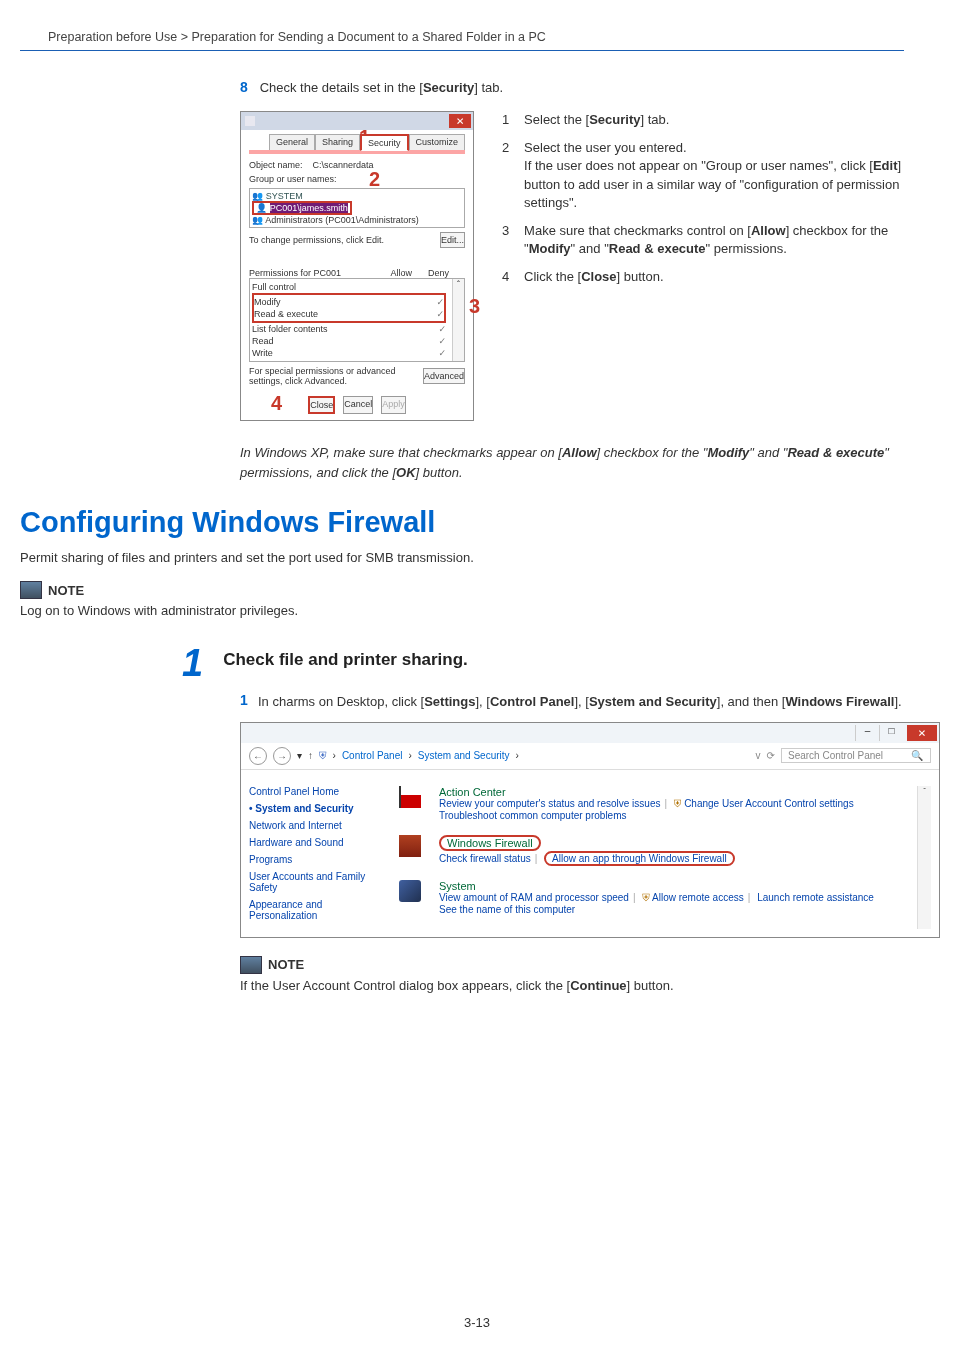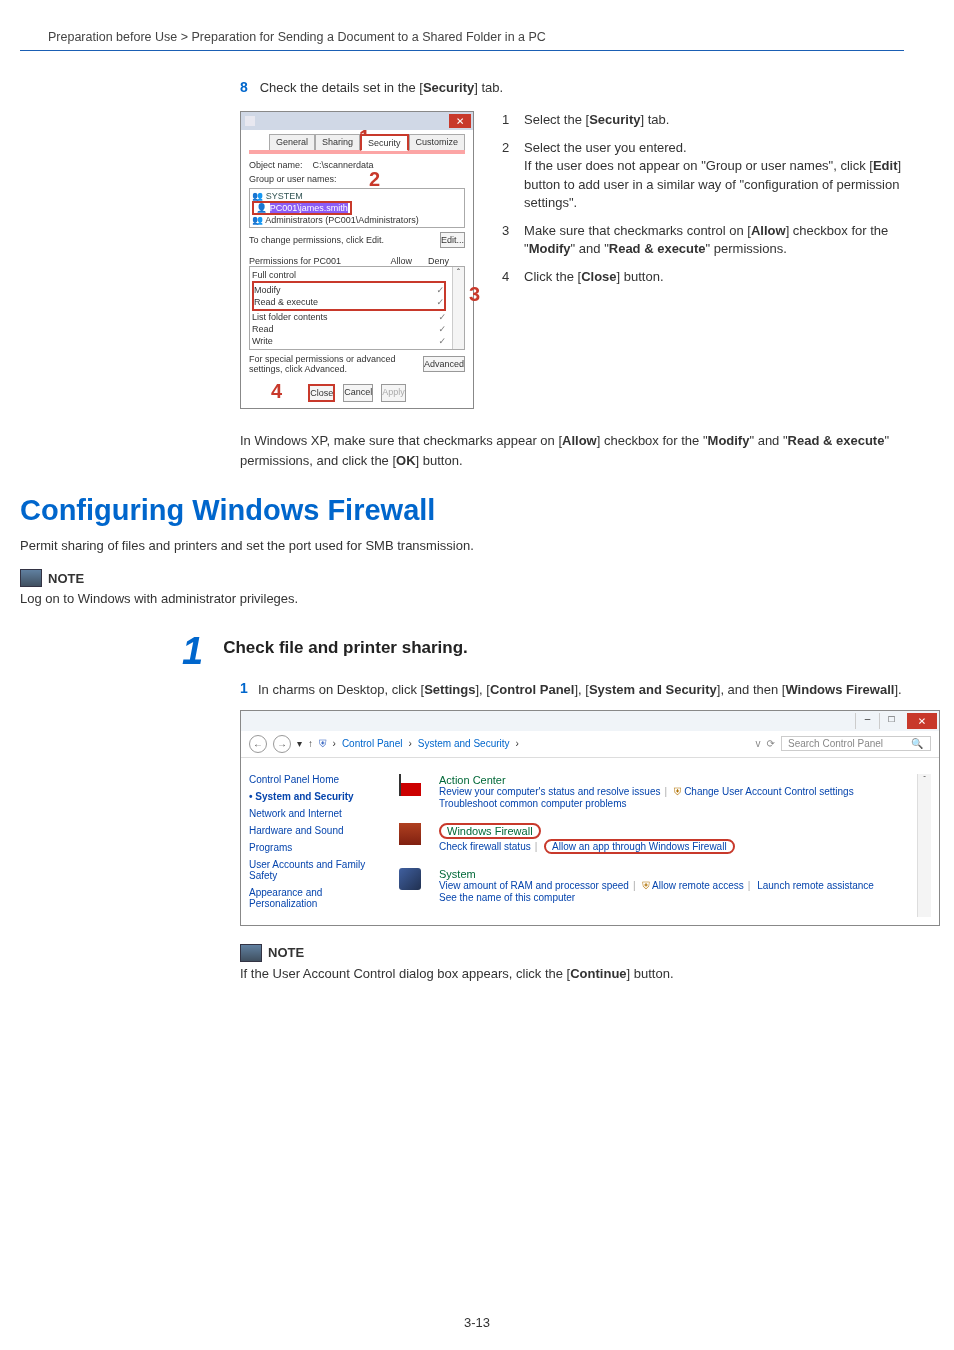--- a/index.html
+++ b/index.html
@@ -29,21 +29,21 @@
   .perm-row { display: flex; justify-content: space-between; padding: 1px 0; }
   .perm-row.red-box { border: 2.5px solid #c8392b; }
   .check { color: #777; }
   .btn-row { display: flex; justify-content: flex-end; gap: 8px; margin-top: 6px; font-size: 9px; }
   .btn-sm { border: 1px solid #999; padding: 2px 0; background: #f5f5f5; font-size: 9px; }
   .close-red { border: 2.5px solid #c8392b; }
   .right-list ol { list-style: none; counter-reset: n; }
   .right-list li { display: flex; margin-bottom: 10px; font-size: 13px; line-height: 1.4; }
   .right-list .n { width: 22px; flex-shrink: 0; }
   .right-list .t { flex: 1; }
-  .note-after { margin-left: 220px; font-size: 13px; line-height: 1.5; margin-top: 22px; }
+  .note-after { margin-left: 220px; font-size: 13px; line-height: 1.5; margin-top: 22px; font-style: italic; }
   .h1-blue { color: #0066cc; font-size: 29px; font-weight: bold; margin: 24px 0 10px 0; font-family: Arial; }
   .body-p { font-size: 13px; margin-bottom: 14px; line-height: 1.4; }
   .note-block { margin: 12px 0 26px 0; }
   .note-label { display: flex; align-items: center; gap: 6px; margin-bottom: 4px; }
   .note-icon { width: 22px; height: 18px; background: linear-gradient(#6080a0,#405060); border:1px solid #334; position: relative; }
   .note-text { font-weight: bold; font-size: 13px; }
   .note-body { font-size: 13px; }
   .step-big { display: flex; gap: 20px; margin-left: 162px; margin-bottom: 10px; }
   .step-big-num { color: #0066cc; font-size: 38px; font-weight: 900; font-style: italic; font-family: Arial; line-height: 1; }
   .step-big-title { font-size: 17px; font-weight: bold; font-family: Arial; color: #222; padding-top: 6px; }
@@ -112,28 +112,28 @@
         <div class="field-row">
           <span>Object name:</span>&nbsp;&nbsp;&nbsp;
           <span>C:\scannerdata</span>
         </div>
         <div class="field-row" style="position:relative">
           <span>Group or user names:</span>
           <span class="callout" style="top:-6px;left:120px">2</span>
         </div>
         <div class="groups-box">
           <div style="color:#355">👥 <span>SYSTEM</span></div>
-          <div class="selected">👤 <span style="background:#8b5cf6;color:#fff">PC001\james.smith</span></div>
+          <div class="selected">👤 <span style="background:#701a75;color:#fff">PC001\james.smith</span></div>
           <div>👥 <span>Administrators (PC001\Administrators)</span></div>
         </div>
         <div class="field-row" style="display:flex;justify-content:space-between;align-items:center">
           <span>To change permissions, click Edit.</span>
           <span class="btn-sm">Edit...</span>
         </div>
-        <div class="perm-head" style="margin-top:8px;position:relative">
+        <div class="perm-head" style="margin-top:20px;position:relative">
           <span>Permissions for PC001</span>
           <span style="display:flex;gap:16px;padding-right:16px">
             <span>Allow</span>
             <span>Deny</span>
           </span>
         </div>
         <div class="perm-list" style="position:relative">
           <div class="scroll-cap">
               <div style="text-align:center">ˆ</div>
             </div>

